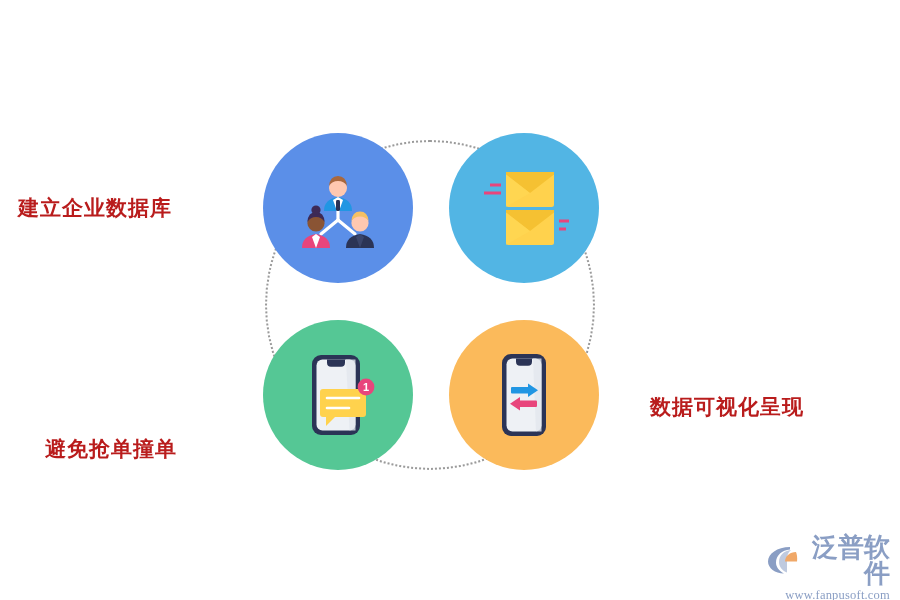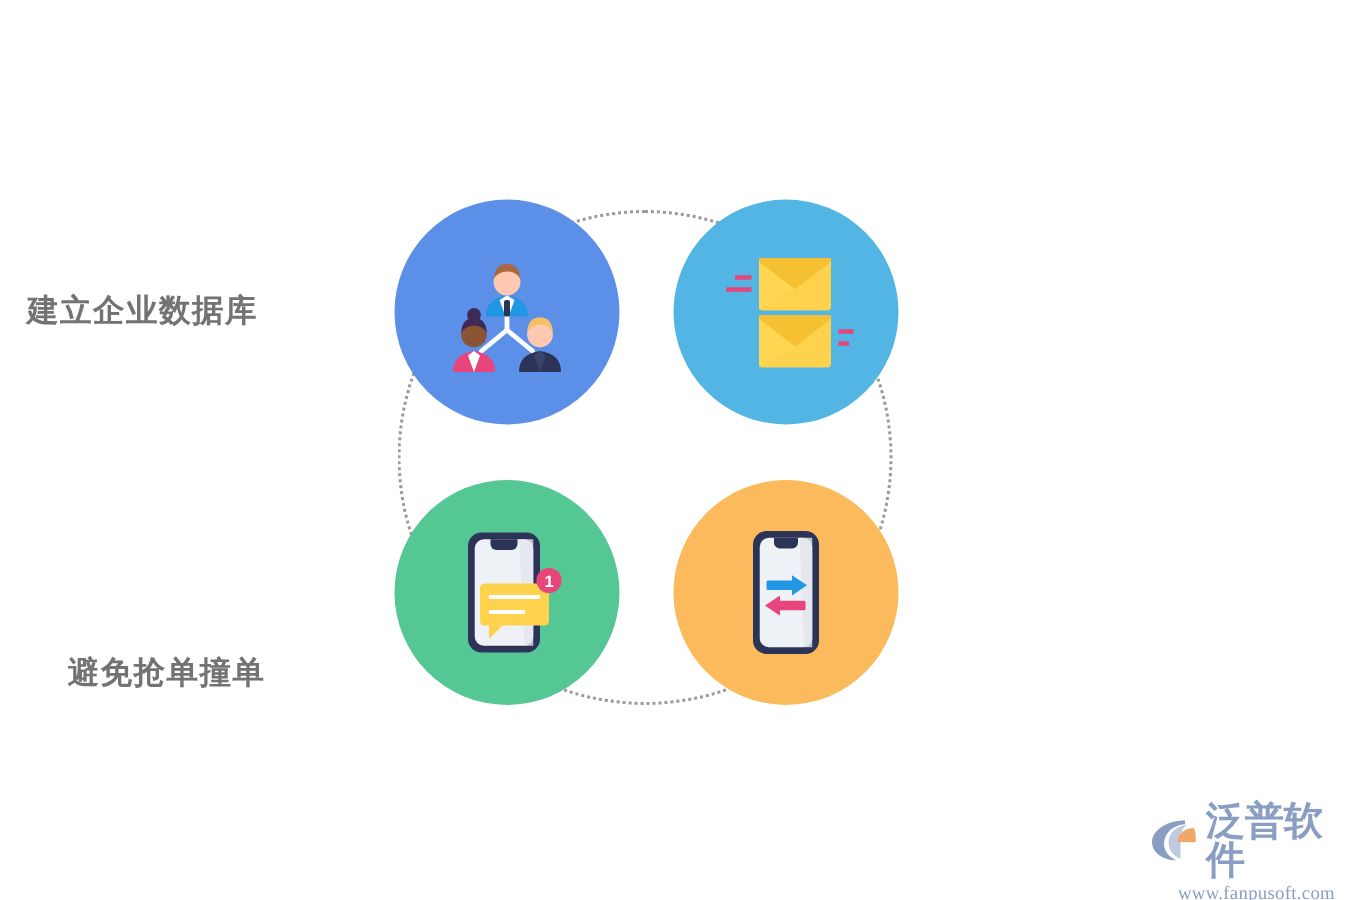--- a/index.html
+++ b/index.html
@@ -34,37 +34,37 @@
   .node.bl{left:263px;top:320px;background:#55c795;}
   .node.br{left:449px;top:320px;background:#fbba5b;}
 
   .node svg{display:block;}
 
   
   .label{
     position:absolute;
     font-size:21px;
     font-weight:bold;
-    color:#737373;
+    color:#b91c1c;
     letter-spacing:1px;
     white-space:nowrap;
     line-height:1;
   }
   .label.l1{left:18px;top:197px;}
   .label.l2{left:648px;top:197px;}
   .label.l3{left:45px;top:396px;margin-top:42px;}
   .label.l4{left:650px;top:396px;}
 
   
   .logo{
     position:absolute;
     left:766px;top:534px;
     width:124px;height:52px;
   }
-  .logo-row{display:flex;align-items:center;gap:4px;}
+  .logo-row{display:flex;align-items:center;gap:4px;text-align:right;}
   .logo-mark{width:34px;height:32px;flex:0 0 auto;}
   .logo-name{
     font-size:26px;font-weight:bold;color:#8a9ec4;
     letter-spacing:0px;line-height:1;
   }
   .logo-url{
     margin-top:2px;
     font-size:12.5px;
     color:#8a9ec4;
     letter-spacing:0.2px;
@@ -187,20 +187,21 @@
         <g fill="#e8457c">
           <rect x="42" y="53.5" width="19" height="6.4" rx="1"></rect>
           <path d="M44 50 L34 56.7 L44 63.5 Z"></path>
         </g>
       </svg>
     </span>
   </div>
 
   <div class="label l1">建立企业数据库</div>
   <div class="label l3">避免抢单撞单</div>
+  <div class="label l4">数据可视化呈现</div>
 
   <div class="logo">
     <div class="logo-row">
       <span class="logo-mark">
         <svg width="34" height="32" viewBox="0 0 34 32">
           <path d="M24 3 C11 3 2 10 2 17.5 C2 24 9 29.5 18 29.5 C13 27 10 23 10 18.5 C10 11.5 16 6 24 5.5 Z" fill="#8a9ec4"></path>
           <path d="M25 6 C18 6.5 13 11.5 13 18 C13 22.5 16 26.5 21 28.5 L21 15 C21 11 22.5 8 25 6 Z" fill="#8a9ec4" opacity="0.55"></path>
           <path d="M30 8 C24 8 19 12 19 17.5 L31 17.5 C31.5 14 31 10.5 30 8 Z" fill="#f0a868"></path>
         </svg>
       </span>

